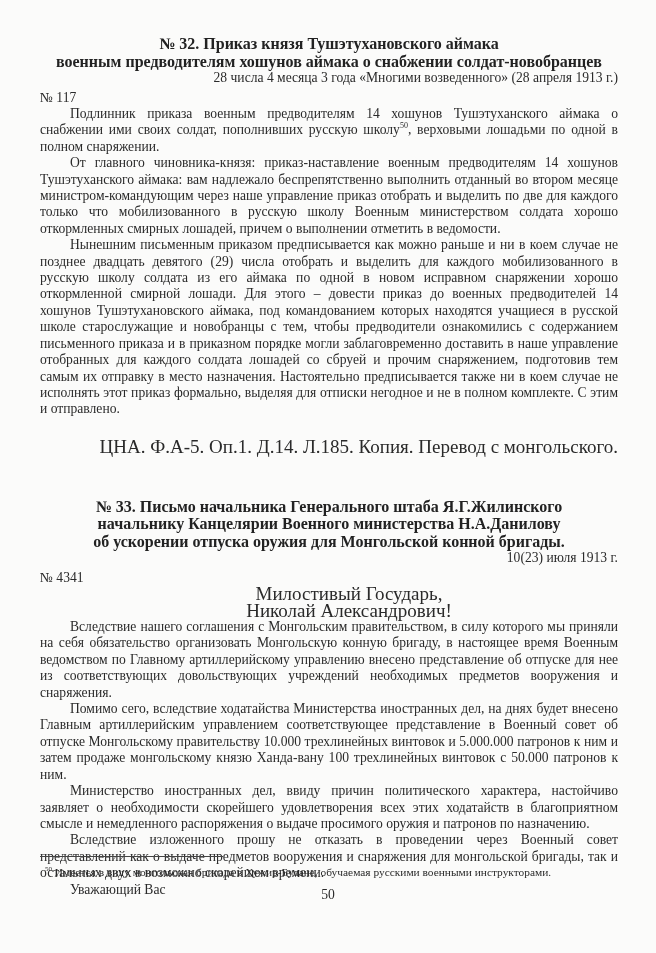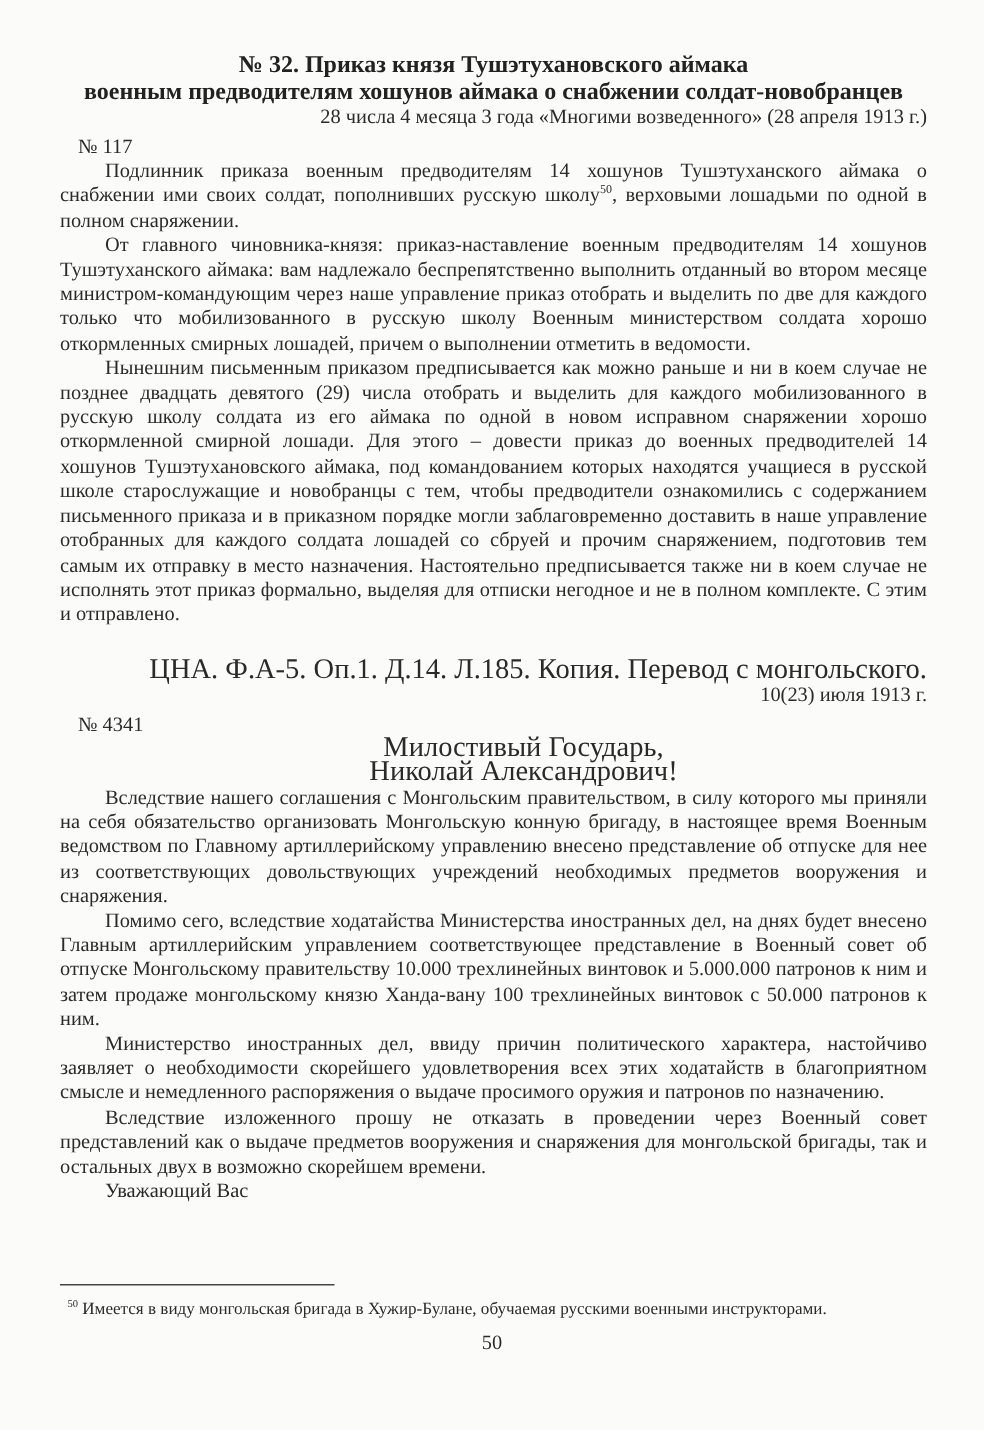--- a/index.html
+++ b/index.html
@@ -10,21 +10,21 @@
       color: #2a2a2a;
       position: relative;
     }
     .page { position: absolute; left: 40px; top: 0; width: 578px; }
     .doc-title {
       font-weight: bold; text-align: center; font-size: 16px; line-height: 17.5px;
       color: #222;
     }
     .title1 { margin-top: 35px; }
     .date-line { text-align: right; font-size: 13.6px; line-height: 16px; }
-    .number { font-size: 13.6px; line-height: 16px; margin-top: 4px; margin-left: 12px; }
+    .number { font-size: 13.6px; line-height: 16px; margin-top: 4px; }
     .para {
       font-size: 13.6px; line-height: 16.4px; text-align: justify;
       text-indent: 30px; margin: 0; hyphens: manual;
     }
     .source { text-align: right; font-size: 19px; line-height: 16px; }
     .src1 { margin-top: 21px; }
     .greeting { text-align: center; font-size: 19px; line-height: 16.4px; margin-left: 40px; }
     .sign { font-size: 13.6px; line-height: 16.4px; margin-left: 30px; }
     .sec2 { margin-top: 43px; }
     .fn-rule { position: absolute; left: 40px; top: 856px; width: 183px; border-top: 1px solid #444; }
@@ -41,20 +41,25 @@
     <div>№ 32. Приказ князя Тушэтухановского аймака</div>
     <div>военным предводителям хошунов аймака о снабжении солдат-новобранцев</div>
   </div>
   <div class="date-line">28 числа 4 месяца 3 года «Многими возведенного» (28 апреля 1913 г.)</div>
   <div class="number">№ 117</div>
   <p class="para"><span>Подлинник приказа военным предводителям 14 хошунов Тушэтуханского аймака о снабжении ими своих солдат, пополнивших русскую школу</span><sup class="ref">50</sup><span>, верховыми лошадьми по одной в полном снаряжении.</span></p>
   <p class="para">От главного чиновника-князя: приказ-наставление военным предводителям 14 хошунов Тушэтуханского аймака: вам надлежало беспрепятственно выполнить отданный во втором месяце министром-командующим через наше управление приказ отобрать и выделить по две для каждого только что мобилизованного в русскую школу Военным министерством солдата хорошо откормленных смирных лошадей, причем о выполнении отметить в ведомости.</p>
   <p class="para">Нынешним письменным приказом предписывается как можно раньше и ни в коем случае не позднее двадцать девятого (29) числа отобрать и выделить для каждого мобилизованного в русскую школу солдата из его аймака по одной в новом исправном снаряжении хорошо откормленной смирной лошади. Для этого – довести приказ до военных предводителей 14 хошунов Тушэтухановского аймака, под командованием которых находятся учащиеся в русской школе старослужащие и новобранцы с тем, чтобы предводители ознакомились с содержанием письменного приказа и в приказном порядке могли заблаговременно доставить в наше управление отобранных для каждого солдата лошадей со сбруей и прочим снаряжением, подготовив тем самым их отправку в место назначения. Настоятельно предписывается также ни в коем случае не исполнять этот приказ формально, выделяя для отписки негодное и не в полном комплекте. С этим и отправлено.</p>
   <div class="source src1">ЦНА. Ф.А-5. Оп.1. Д.14. Л.185. Копия. Перевод с монгольского.</div>
 
+  <div class="doc-title sec2">
+    <div>№ 33. Письмо начальника Генерального штаба Я.Г.Жилинского</div>
+    <div>начальнику Канцелярии Военного министерства Н.А.Данилову</div>
+    <div>об ускорении отпуска оружия для Монгольской конной бригады.</div>
+  </div>
   <div class="date-line">10(23) июля 1913 г.</div>
   <div class="number">№ 4341</div>
   <div class="greeting">
     <div>Милостивый Государь,</div>
     <div>Николай Александрович!</div>
   </div>
   <p class="para">Вследствие нашего соглашения с Монгольским правительством, в силу которого мы приняли на себя обязательство организовать Монгольскую конную бригаду, в настоящее время Военным ведомством по Главному артиллерийскому управлению внесено представление об отпуске для нее из соответствующих довольствующих учреждений необходимых предметов вооружения и снаряжения.</p>
   <p class="para">Помимо сего, вследствие ходатайства Министерства иностранных дел, на днях будет внесено Главным артиллерийским управлением соответствующее представление в Военный совет об отпуске Монгольскому правительству 10.000 трехлинейных винтовок и 5.000.000 патронов к ним и затем продаже монгольскому князю Ханда-вану 100 трехлинейных винтовок с 50.000 патронов к ним.</p>
   <p class="para">Министерство иностранных дел, ввиду причин политического характера, настойчиво заявляет о необходимости скорейшего удовлетворения всех этих ходатайств в благоприятном смысле и немедленного распоряжения о выдаче просимого оружия и патронов по назначению.</p>
   <p class="para">Вследствие изложенного прошу не отказать в проведении через Военный совет представлений как о выдаче предметов вооружения и снаряжения для монгольской бригады, так и остальных двух в возможно скорейшем времени.</p>

